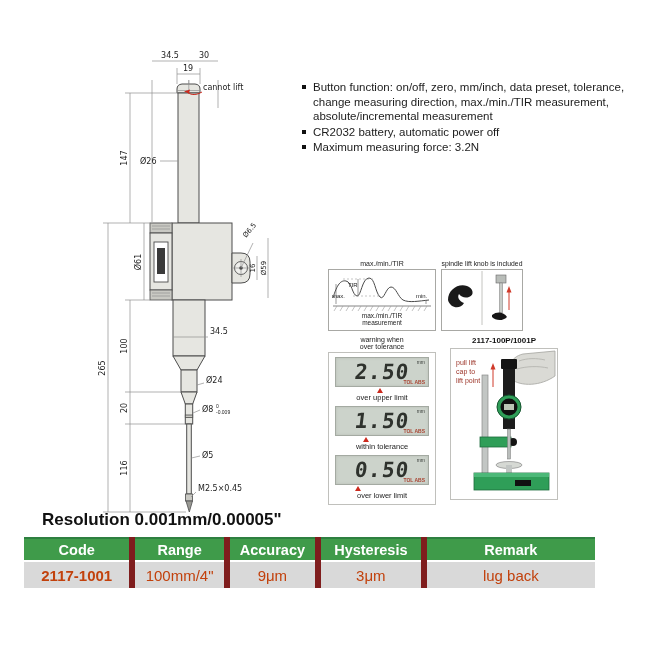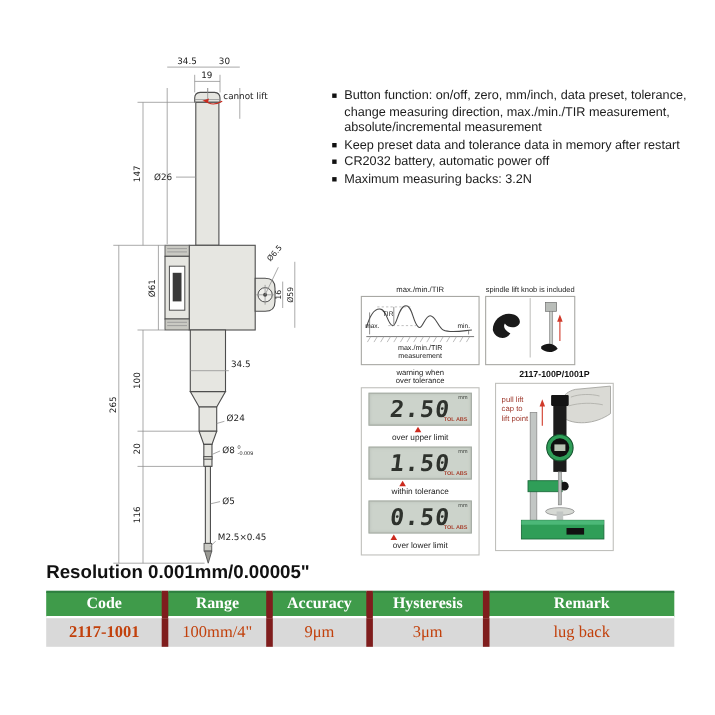--- a/index.html
+++ b/index.html
@@ -41,21 +41,21 @@
               font-weight:bold; font-size:21px; line-height:29px; color:#2e322d; transform:skewX(-7deg);
               letter-spacing:1px; }
   .lcd .unit { position:absolute; top:1px; right:3px; font-size:5px; color:#3a3e39; }
   .lcd .mode { position:absolute; bottom:1px; right:3px; font-size:5px; color:#a84432; font-weight:bold; }
   .caret { width:0; height:0; border-left:3px solid transparent; border-right:3px solid transparent;
            border-bottom:5px solid #cc2a1e; margin-top:1px; }
   .lcdlabel { font-size:7.5px; color:#222; margin-top:0; }
 
   
   .resolution { position:absolute; left:42px; top:510px; font-size:17px; font-weight:bold; color:#111; }
-  .spec { position:absolute; left:42px; top:537px; width:571px; border-collapse:collapse; table-layout:fixed;font-family:Liberation Serif, serif; }
+  .spec { position:absolute; left:24px; top:537px; width:571px; border-collapse:collapse; table-layout:fixed; }
   .spec th { background:#3f9b4a; color:#fff; font-size:14.5px; font-weight:bold; height:23px;
              border-top:2px solid #2e8040; border-bottom:2px solid #fff; }
   .spec td { background:#d9d9d9; color:#c2410c; font-size:15px; height:27px; text-align:center; }
   .spec th + th, .spec td + td { border-left:6px solid #7f1d1d;margin-top:28px; }
   .spec td:first-child { font-weight:bold; }
   .c1{width:19%;} .c2{width:16.5%;} .c3{width:16%;} .c4{width:18.5%;} .c5{width:30%;}
 </style>
 </head>
 <body>
 
@@ -150,29 +150,25 @@
     <text class="dimt" x="120" y="445">M2.5×0.45</text>
   </svg>
 
   <ul class="features">
     <li>
         <span class="bullet"></span>
         <span>Button function: on/off, zero, mm/inch, data preset, tolerance, change measuring direction, max./min./TIR measurement, absolute/incremental measurement</span>
       </li>
     <li>
         <span class="bullet"></span>
-        <span>Keep preset data and tolerance data in memory after restart</span>
-      </li>
-    <li>
-        <span class="bullet"></span>
         <span>CR2032 battery, automatic power off</span>
       </li>
     <li>
         <span class="bullet"></span>
-        <span>Maximum measuring backs: 3.2N</span>
+        <span>Maximum measuring force: 3.2N</span>
       </li>
   </ul>
 
   <div class="panel panel-tir">
     <div class="ptitle">max./min./TIR</div>
     <div class="pbox">
       <svg width="106" height="56" viewBox="0 0 106 56">
         <line x1="4" y1="36" x2="102" y2="36" stroke="#777" stroke-width="0.9"></line>
         <path d="M8,36 l-3,5 M14,36 l-3,5 M20,36 l-3,5 M26,36 l-3,5 M32,36 l-3,5 M38,36 l-3,5 M44,36 l-3,5 M50,36 l-3,5 M56,36 l-3,5 M62,36 l-3,5 M68,36 l-3,5 M74,36 l-3,5 M80,36 l-3,5 M86,36 l-3,5 M92,36 l-3,5 M98,36 l-3,5" stroke="#9a9a9a" stroke-width="0.6"></path>
         <path d="M4,28 C8,14 12,10 17,11 C23,12 23,25 28,26 C32,27 33,8 40,8 C46,8 46,22 51,27 C55,31 57,17 62,17 C67,17 69,27 74,30 C80,33 90,31 100,30" fill="none" stroke="#4a4a4a" stroke-width="1"></path>

